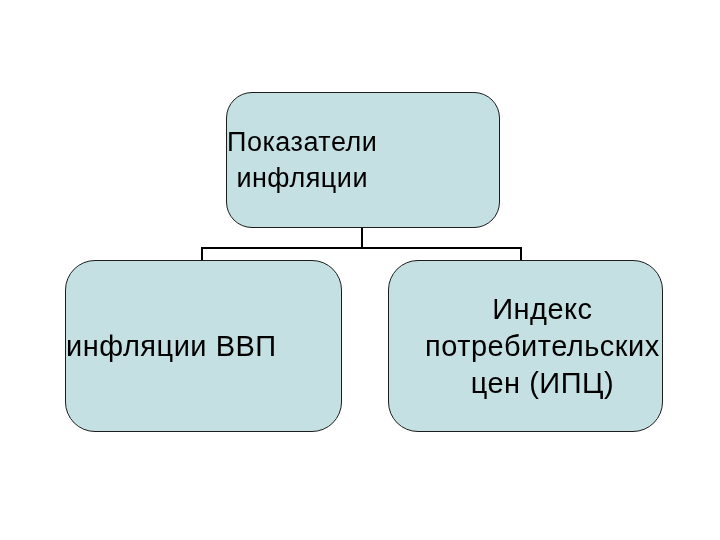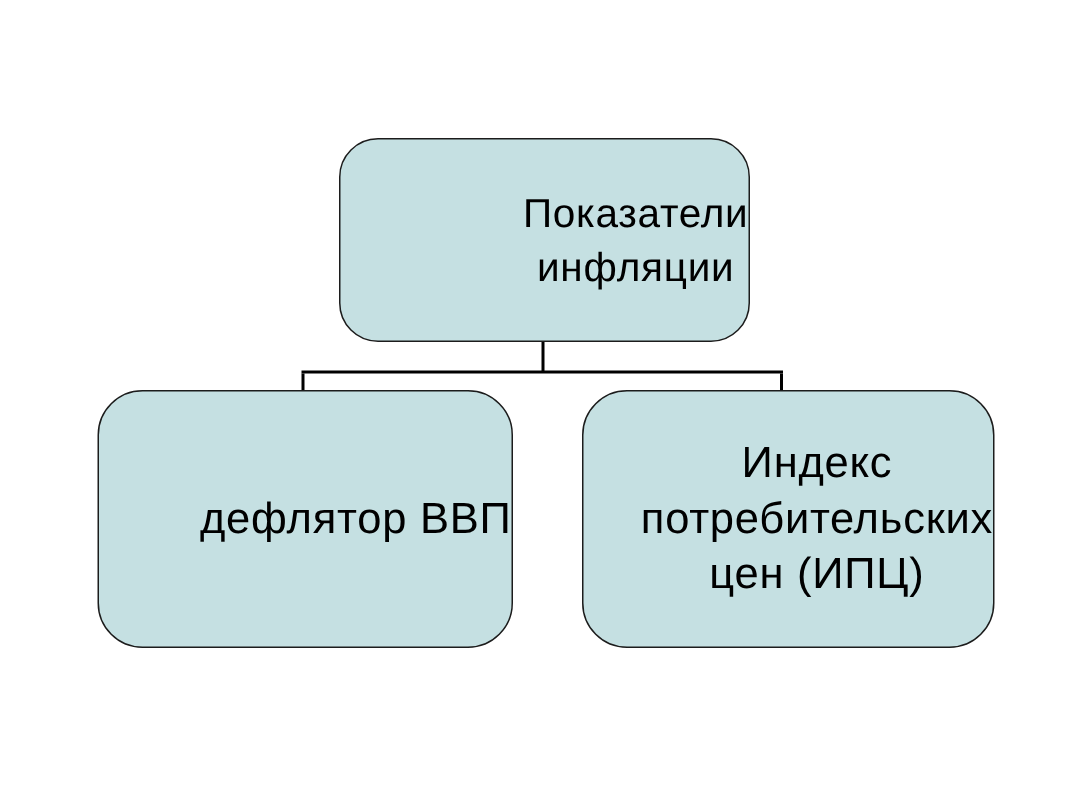--- a/index.html
+++ b/index.html
@@ -16,21 +16,21 @@
     background: var(--background, #ffffff);
     overflow: hidden;
   }
   .node {
     position: absolute;
     box-sizing: border-box;
     background: var(--box-fill, #c5e0e2);
     border: 1.5px solid var(--box-border, #1c1c1c);
     display: flex;
     align-items: center;
-    justify-content: flex-end;
+    justify-content: flex-start;
     text-align: center;
     color: var(--text, #000000);
     white-space: pre-line;
     letter-spacing: 0.5px;
   }
   .node-root {
     left: 226px; top: 92px;
     width: 274px; height: 136px;
     border-radius: 26px;
     font-size: 27px;
@@ -69,21 +69,21 @@
     <span>Показатели
 инфляции</span>
   </div>
 
   <div class="connector conn-root-stub"></div>
   <div class="connector conn-horizontal"></div>
   <div class="connector conn-left-stub"></div>
   <div class="connector conn-right-stub"></div>
 
   <div class="node node-left">
-    <span>дефлятор ВВП</span>
+    <span>инфляции ВВП</span>
   </div>
 
   <div class="node node-right">
     <span>Индекс
 потребительских
 цен (ИПЦ)</span>
   </div>
 
 </div>
 

